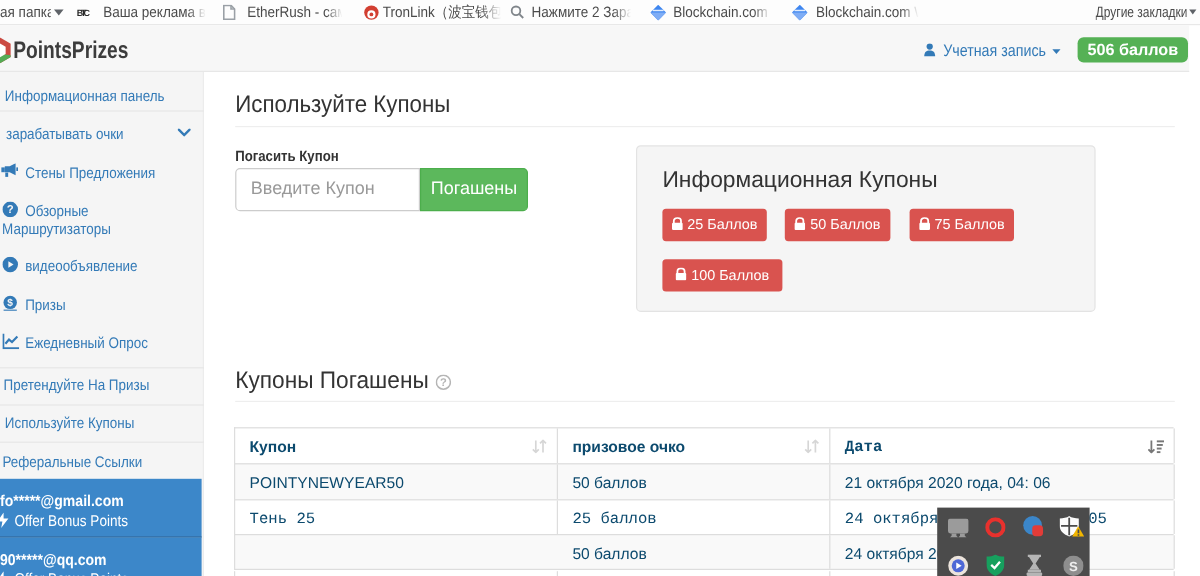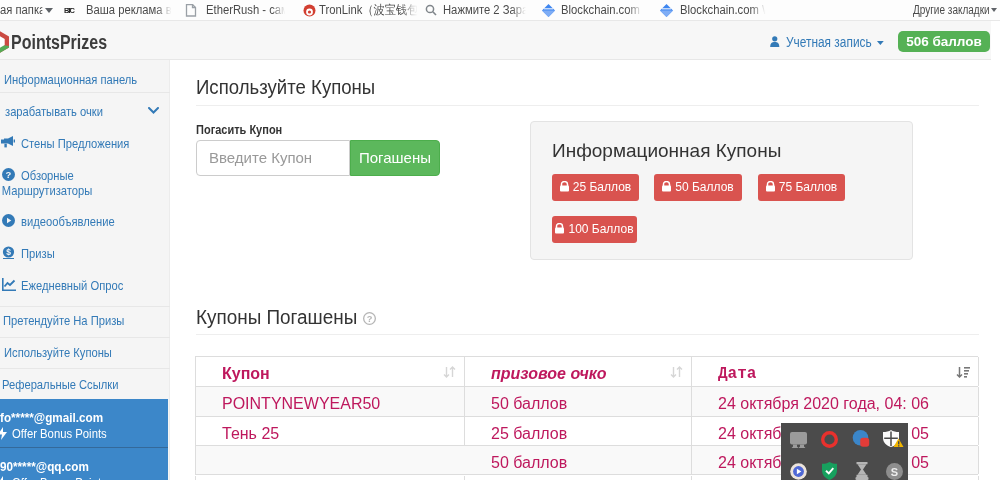--- a/index.html
+++ b/index.html
@@ -59,21 +59,21 @@
     color:#fff; font-size:12px; line-height:27px; text-align:center; }
   .lock { display:inline-block; position:relative; top:1px; margin-right:4px; }
 
   
   #tbl { position:absolute; left:24px; top:296px; width:783px; }
   .trow { position:absolute; left:0; width:783px; border-left:1px solid #ddd; }
   .cell { position:absolute; top:0; height:100%; border-right:1px solid #ddd; }
   .c1 { left:0; width:269px; }
   .c2 { left:269px; width:227px; }
   .c3 { left:496px; width:287px; }
-  .ctext { position:absolute; left:26px; font-size:16px; color:#be185d; white-space:nowrap; }
+  .ctext { position:absolute; left:12px; font-size:13px; color:#0c4a6e; white-space:nowrap; }
 
   
   #tray { position:absolute; left:781px; top:423px; width:127px; height:57px;
     background:#4b4b4b; z-index:50; }
 </style>
 </head>
 <body>
 
 <div id="bookbar">
   <div class="bk" style="left:0; width:47px; -webkit-mask-image:none;">ая папка</div>
@@ -207,21 +207,21 @@
           <rect x="0" y="4.6" width="9" height="6" rx="1" fill="#fff"></rect>
         </svg>25 Баллов</div>
     <div class="rbtn" style="left:123px; top:52px; width:88px;"><svg class="lock" width="9" height="11" viewBox="0 0 9 11">
           <path d="M1.5 5 L1.5 3.2 C1.5 1.4 2.8 0.6 4.5 0.6 C6.2 0.6 7.5 1.4 7.5 3.2 L7.5 5" fill="none" stroke="#fff" stroke-width="1.5"></path>
           <rect x="0" y="4.6" width="9" height="6" rx="1" fill="#fff"></rect>
         </svg>50 Баллов</div>
     <div class="rbtn" style="left:227px; top:52px; width:87px;"><svg class="lock" width="9" height="11" viewBox="0 0 9 11">
           <path d="M1.5 5 L1.5 3.2 C1.5 1.4 2.8 0.6 4.5 0.6 C6.2 0.6 7.5 1.4 7.5 3.2 L7.5 5" fill="none" stroke="#fff" stroke-width="1.5"></path>
           <rect x="0" y="4.6" width="9" height="6" rx="1" fill="#fff"></rect>
         </svg>75 Баллов</div>
-    <div class="rbtn" style="left:21px; top:94px; width:85px;"><svg class="lock" width="9" height="11" viewBox="0 0 9 11">
+    <div class="rbtn" style="left:21px; top:94px; width:100px;"><svg class="lock" width="9" height="11" viewBox="0 0 9 11">
           <path d="M1.5 5 L1.5 3.2 C1.5 1.4 2.8 0.6 4.5 0.6 C6.2 0.6 7.5 1.4 7.5 3.2 L7.5 5" fill="none" stroke="#fff" stroke-width="1.5"></path>
           <rect x="0" y="4.6" width="9" height="6" rx="1" fill="#fff"></rect>
         </svg>100 Баллов</div>
   </div>
 
   <h1 class="pg" style="top:245.5px; transform:scaleX(0.945);">Купоны Погашены</h1>
   <svg style="position:absolute; left:192px; top:252px;" width="13" height="13" viewBox="0 0 14 14">
       <circle cx="7" cy="7" r="6.3" fill="none" stroke="#b5b5b5" stroke-width="1.4"></circle>
       <text x="7" y="10.6" font-size="10" font-weight="bold" fill="#b5b5b5" text-anchor="middle" font-family="Liberation Sans">?</text>
     </svg>
@@ -231,21 +231,21 @@
 
     <div class="trow" style="top:0; height:30px; border-top:1px solid #ddd;">
       <div class="cell c1">
           <div class="ctext" style="top:8px; font-weight:bold;">Купон</div>
         <svg style="position:absolute; right:8px; top:9px;" width="13" height="12" viewBox="0 0 13 12">
             <path d="M3.5 1 L3.5 11 M1 8.5 L3.5 11 L6 8.5" stroke="#d6d6d6" stroke-width="1.4" fill="none"></path>
             <path d="M9.5 11 L9.5 1 M7 3.5 L9.5 1 L12 3.5" stroke="#d6d6d6" stroke-width="1.4" fill="none"></path>
           </svg>
         </div>
       <div class="cell c2">
-          <div class="ctext" style="top:8px; font-weight:bold;font-style:italic;">призовое очко</div>
+          <div class="ctext" style="top:8px; font-weight:bold;">призовое очко</div>
         <svg style="position:absolute; right:8px; top:9px;" width="13" height="12" viewBox="0 0 13 12">
             <path d="M3.5 1 L3.5 11 M1 8.5 L3.5 11 L6 8.5" stroke="#d6d6d6" stroke-width="1.4" fill="none"></path>
             <path d="M9.5 11 L9.5 1 M7 3.5 L9.5 1 L12 3.5" stroke="#d6d6d6" stroke-width="1.4" fill="none"></path>
           </svg>
         </div>
       <div class="cell c3">
           <div class="ctext" style="top:8px; font-weight:bold;font-family:Liberation Mono, monospace;">Дата</div>
         <svg style="position:absolute; right:8px; top:9px;" width="14" height="12" viewBox="0 0 14 12">
             <path d="M3.5 1 L3.5 11 M1 8.5 L3.5 11 L6 8.5" stroke="#777" stroke-width="1.5" fill="none"></path>
             <rect x="8" y="1" width="6" height="1.6" fill="#777"></rect>
@@ -257,24 +257,24 @@
     </div>
 
     <div class="trow" style="top:30px; height:29.5px; background:#f9f9f9; border-top:1px solid #ddd;">
       <div class="cell c1">
           <div class="ctext" style="top:8px;text-align:right;">POINTYNEWYEAR50</div>
         </div>
       <div class="cell c2">
           <div class="ctext" style="top:8px;">50 баллов</div>
         </div>
       <div class="cell c3">
-          <div class="ctext" style="top:8px;">24 октября 2020 года, 04: 06</div>
-        </div>
-    </div>
-    <div class="trow" style="top:59.5px; height:29.5px; background:#fff; border-top:1px solid #ddd;">
+          <div class="ctext" style="top:8px;">21 октября 2020 года, 04: 06</div>
+        </div>
+    </div>
+    <div class="trow" style="top:59.5px; height:29.5px; background:#fff; border-top:1px solid #ddd;font-family:Liberation Mono, monospace;">
       <div class="cell c1">
           <div class="ctext" style="top:8px;">Тень 25</div>
         </div>
       <div class="cell c2">
           <div class="ctext" style="top:8px;">25 баллов</div>
         </div>
       <div class="cell c3">
           <div class="ctext" style="top:8px;">24 октября 2020 года, 04: 05</div>
         </div>
     </div>

